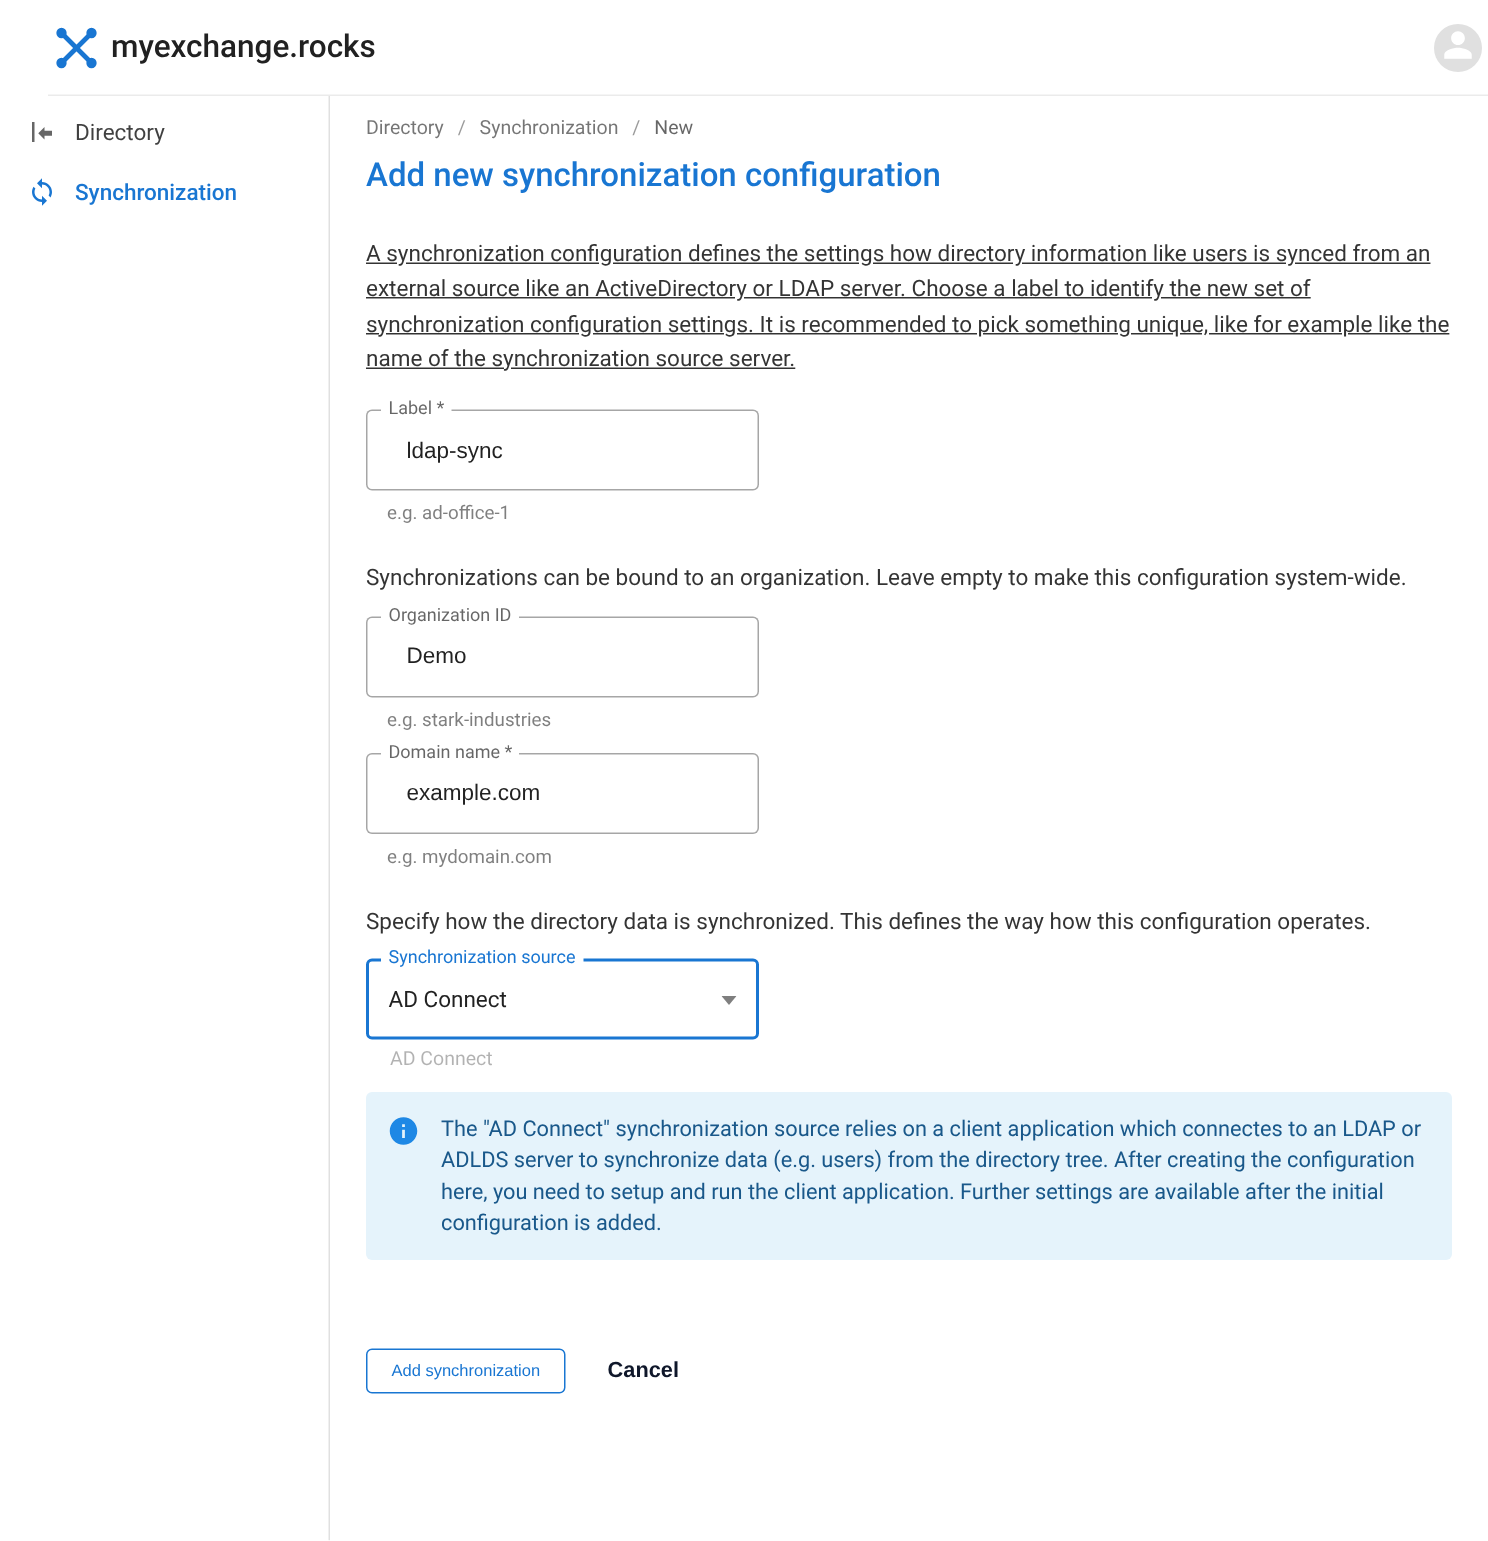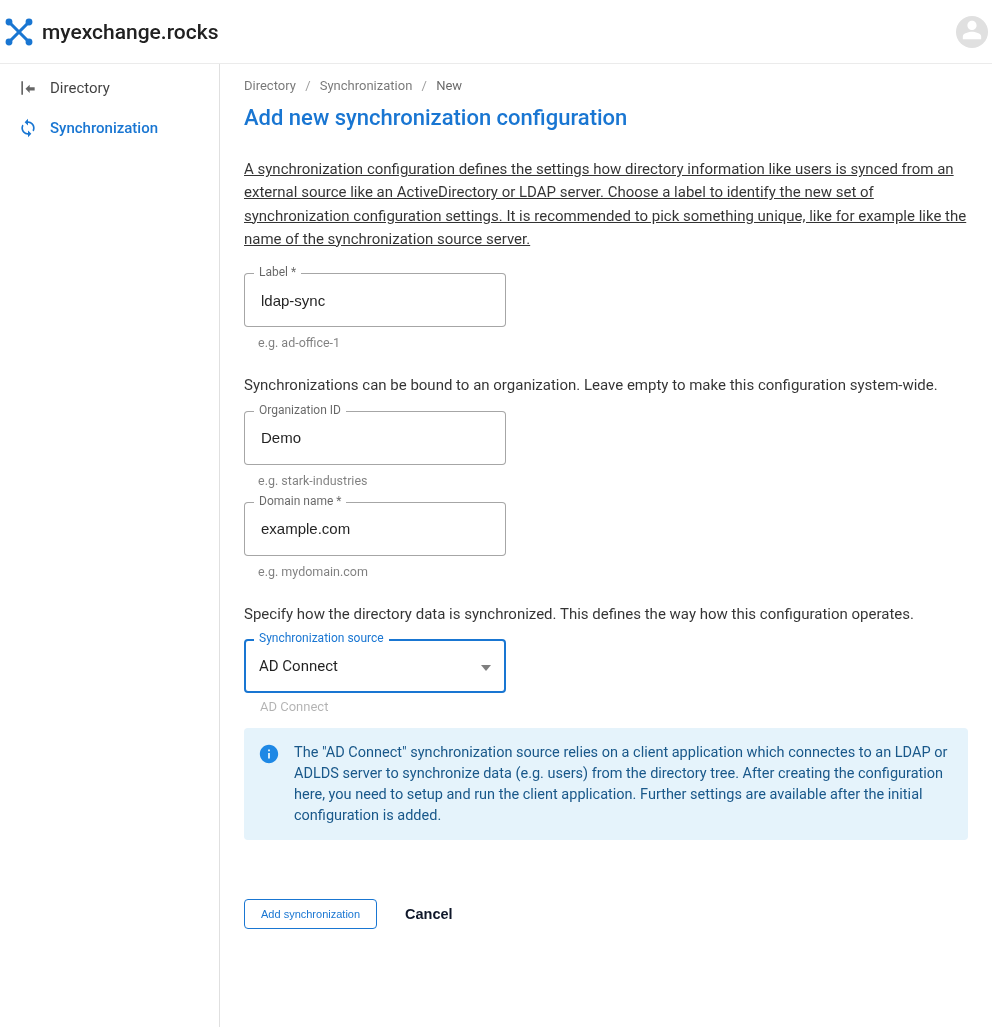--- a/index.html
+++ b/index.html
@@ -10,20 +10,21 @@
     color: rgba(0,0,0,0.87);
     background: #fff;
     width: 992px;
   }
   .app-header {
     height: 64px;
     display: flex;
     align-items: center;
     padding: 0 4px;
     border-bottom: 1px solid rgba(0,0,0,0.08);
+    margin-left: 32px;
   }
   .logo-block { display: flex; align-items: center; gap: 8px; }
   .logo-text { font-size: 21px; font-weight: 500; color: #212121; }
   .spacer { flex: 1; }
   .avatar {
     width: 32px; height: 32px; border-radius: 50%;
     background: #e0e0e0;
     display: flex; align-items: center; justify-content: center;
   }
   .avatar svg { width: 22px; height: 22px; fill: #fff; }
@@ -84,21 +85,21 @@
   .field {
     position: relative;
     width: 262px;
     margin-top: 14px;
   }
   .field .input-wrap {
     border: 1px solid rgba(0,0,0,0.35);
     border-radius: 4px;
     height: 54px;
     display: flex; align-items: center;
-    padding: 0 14px;
+    padding: 0 24px;
     background: #fff;
   }
   .field.focused .input-wrap {
     border: 2px solid #1976d2;
     padding: 0 13px;
   }
   .field .float-label {
     position: absolute;
     top: -8px;
     left: 10px;

